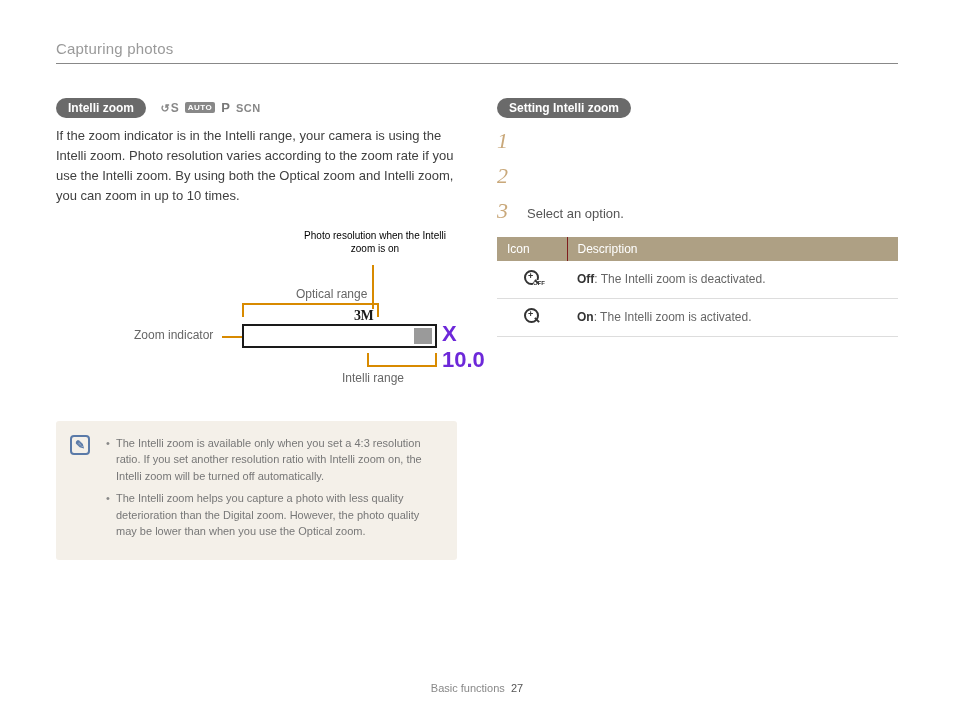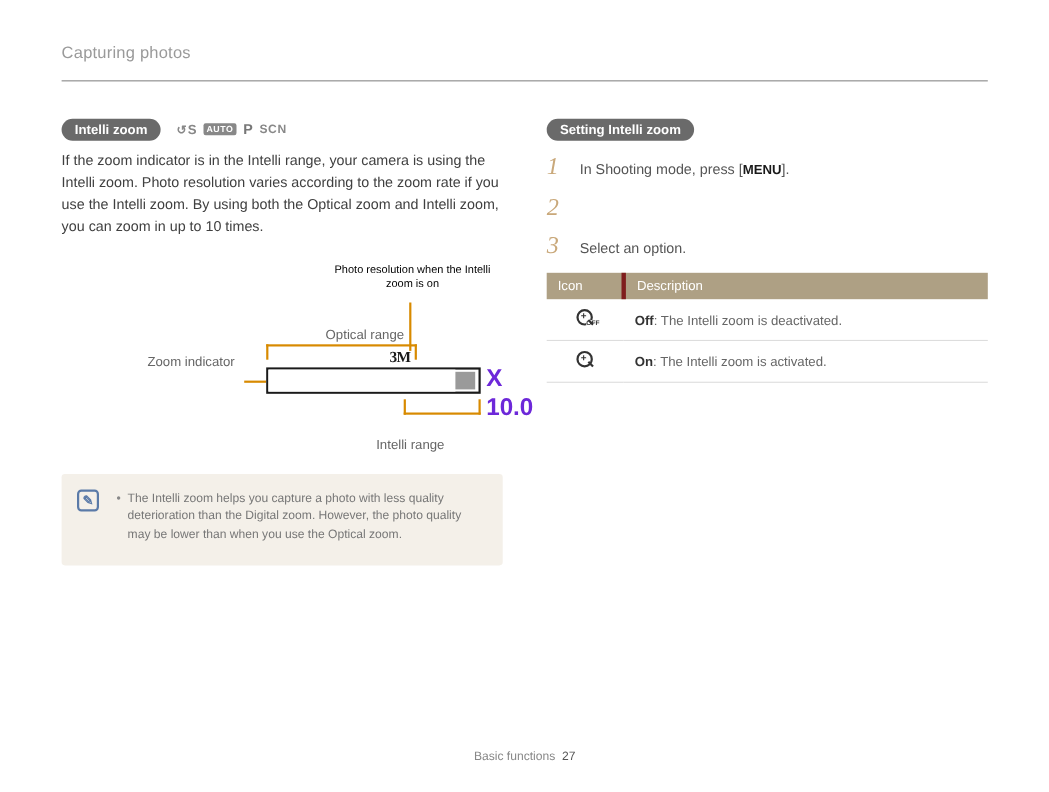--- a/index.html
+++ b/index.html
@@ -9,21 +9,21 @@
       background: #ffffff;
       font-family: Arial, Helvetica, sans-serif;
       color: #555;
       position: relative;
       padding: 40px 56px 0 56px;
     }
     .page-title {
       font-size: 15px;
       color: #9a9a9a;
       font-weight: 300;
-      padding-bottom: 16px;
+      padding-bottom: 6px;
       border-bottom: 1px solid #888;
       margin-bottom: 34px;
       letter-spacing: 0.2px;
     }
     .columns {
       display: flex;
       gap: 40px;
     }
     .col { flex: 1; }
     .badge {
@@ -86,21 +86,21 @@
     .optical-label {
       position: absolute;
       top: 58px; left: 240px;
       font-size: 12px; color: #666;
     }
     .optical-tick { left: 186px; top: 74px; width:2px; height:14px;}
     .optical-tick2 { left: 321px; top: 74px; width:2px; height:14px;}
     .optical-bar { left:186px; top:74px; height:2px; width:137px;}
     .zoom-ind-label {
       position: absolute;
-      top: 83px; left: 78px;
+      top: 99px; left: 78px;
       font-size: 12px; color:#666;
     }
     .zoom-ind-line { top: 107px; left: 166px; height:2px; width:20px; }
     .bar-outer {
       position: absolute;
       top: 95px; left: 186px;
       width: 195px; height: 24px;
       border: 2px solid #1a1a1a;
       background: #fff;
     }
@@ -123,21 +123,21 @@
       position: absolute;
       top: 92px; left: 386px;
       font-family: "Arial Black", Arial, sans-serif;
       font-size: 22px; font-weight: 900; color:#6d28d9;
       letter-spacing: 0px;
     }
     .intelli-tick1 { left: 311px; top: 124px; width:2px; height:14px; }
     .intelli-tick2 { left: 379px; top: 124px; width:2px; height:14px; }
     .intelli-bar { left:311px; top: 136px; width:70px; height:2px; }
     .intelli-label {
-      position:absolute; top: 158px; left: 286px;
+      position:absolute; top: 142px; left: 286px;
       font-size:12px; color:#666;
     }
     .note-box {
       margin-top: 12px;
       background: #f4f0e9;
       border-radius: 3px;
       padding: 14px 16px 14px 50px;
       position: relative;
     }
     .note-icon {
@@ -194,21 +194,21 @@
       font-size: 12px;
       margin-top: 4px;
     }
     table.opts th {
       background: #aea084;
       color: #fff;
       font-weight: normal;
       text-align: left;
       padding: 5px 10px;
     }
-    table.opts th:first-child { width: 70px; border-right: 4px solid #7f1d1d; }
+    table.opts th:first-child { width: 70px; border-right: 1px solid #7f1d1d; }
     table.opts td {
       padding: 9px 10px;
       border-bottom: 1px solid #ddd;
       color: #666;
       vertical-align: middle;
     }
     table.opts td:first-child { text-align: center; }
     table.opts td strong { color:#333; font-weight:bold;}
     .mag-icon {
       display:inline-block; position:relative;
@@ -277,34 +277,32 @@
 
       <div class="line-orange intelli-tick1"></div>
       <div class="line-orange intelli-tick2"></div>
       <div class="line-orange intelli-bar"></div>
       <div class="intelli-label">Intelli range</div>
     </div>
 
     <div class="note-box">
       <div class="note-icon">✎</div>
       <ul>
+        <li>The Intelli zoom is available only when you set a 4:3 resolution ratio. If you set another resolution ratio with Intelli zoom on, the Intelli zoom will be turned off automatically.</li>
         <li>The Intelli zoom helps you capture a photo with less quality deterioration than the Digital zoom. However, the photo quality may be lower than when you use the Optical zoom.</li>
       </ul>
     </div>
   </div>
 
   <div class="col">
     <span class="badge">Setting Intelli zoom</span>
 
     <div class="steps">
       <div class="step">
         <div class="step-num">1</div>
-        <div class="step-text">
-          <span>In Shooting mode, press [</span><span class="menu-btn">MENU</span><span>].</span>
-        </div>
       </div>
       <div class="step">
         <div class="step-num">2</div>
       </div>
       <div class="step">
         <div class="step-num">3</div>
         <div class="step-text">Select an option.</div>
       </div>
     </div>
 

